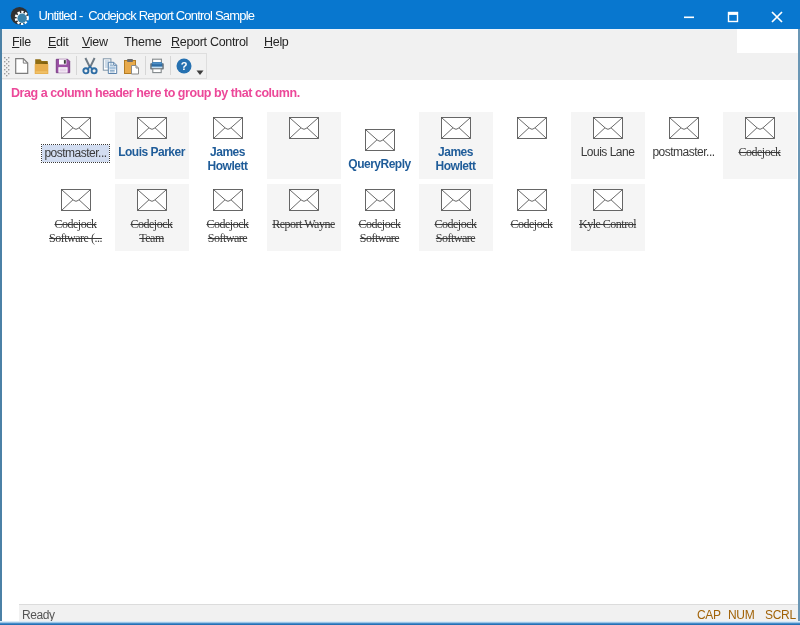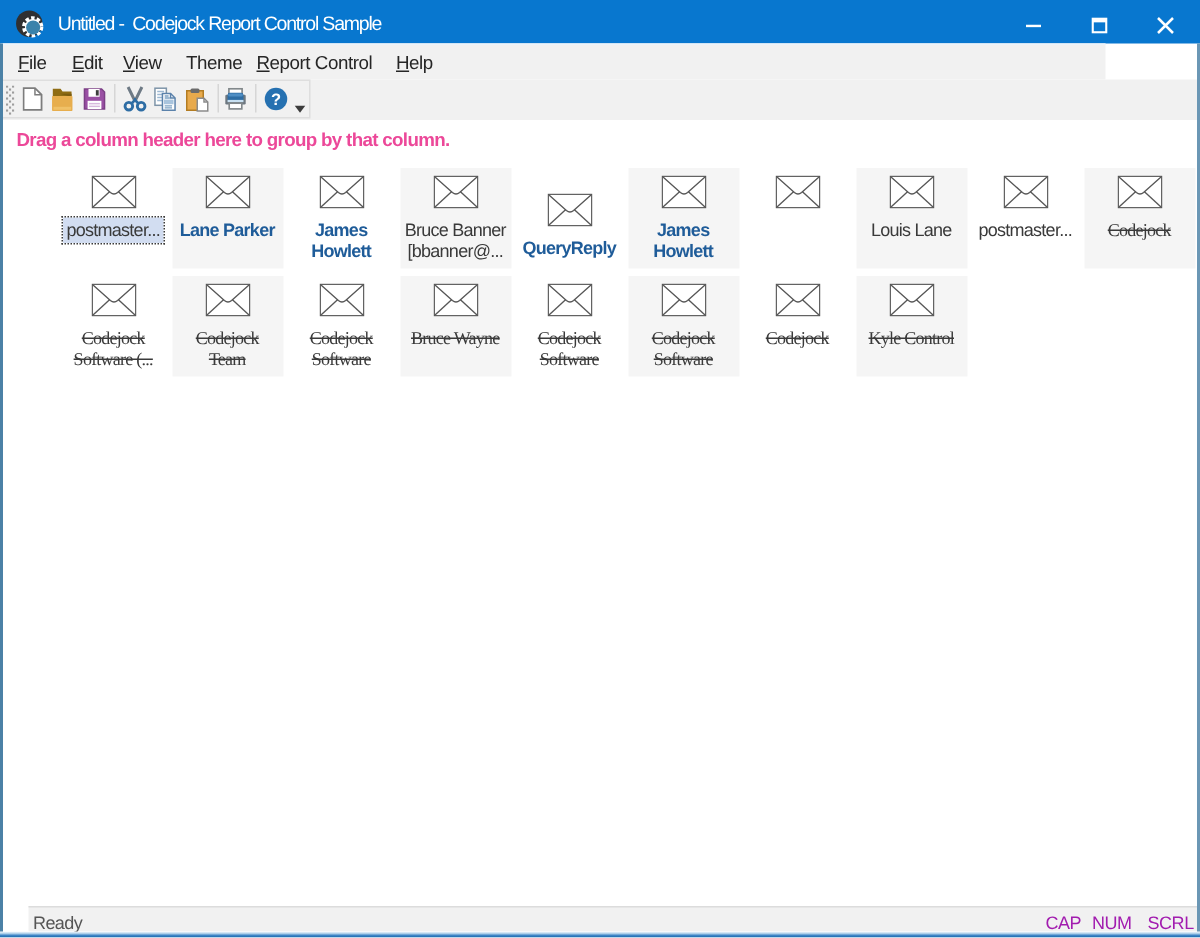--- a/index.html
+++ b/index.html
@@ -26,21 +26,21 @@
 .cell { position:absolute; width:74px; height:67px; text-align:center;margin-left:37px; }
 .cell.g { background:#f5f5f5; }
 .cell svg { margin-top:5px; }
 .lbl { margin-top:2px; font-size:12px; line-height:14px; letter-spacing:-0.5px; color:#3a3a3a; }
 .lbl.unread { color:#1f5c99; font-weight:bold; }
 .lbl.strike { text-decoration:line-through;font-family:Liberation Serif, serif; }
 .sellbl { display:inline-block; background:#d2ddf1; outline:1px dotted #3a3a3a; margin-top:1px; padding:1px 2px 2px; font-size:12px; line-height:14px; letter-spacing:-0.5px; color:#3a3a3a; }
 
 .statusbar { position:absolute; left:1px; top:604px; width:797px; height:16.5px; background:#f1f1f1; border-top:1px solid #dcdcdc;margin-left:18px; }
 .statusbar .ready { position:absolute; left:3px; top:3px; font-size:12px; letter-spacing:-0.4px; color:#555555; }
-.statusbar .key { position:absolute; top:3px; font-size:12px; color:#a21caf; letter-spacing:-0.3px; }
+.statusbar .key { position:absolute; top:3px; font-size:12px; color:#a16207; letter-spacing:-0.3px; }
 .borderL { position:absolute; left:0; top:29px; width:2px; height:593px; background:#4b81a6; }
 .borderR { position:absolute; right:0; top:29px; width:2px; height:593px; background:#6b97b5; }
 .borderB { position:absolute; left:0; top:620.5px; width:800px; height:4.5px; background:linear-gradient(180deg,#f4f9fd 0%,#b9d7ee 30%,#3e86c6 65%,#1565ab 100%); }
 </style>
 </head>
 <body>
 
 <div class="titlebar">
   <svg class="appicon" width="20" height="20" viewBox="0 0 20 20">
     <circle cx="9.5" cy="9.8" r="8.8" fill="#303032"></circle>
@@ -174,33 +174,33 @@
           <rect x="0.5" y="0.5" width="29" height="21" fill="#ffffff" stroke="#575757" stroke-width="0.9"></rect>
           <path d="M1,21 L12.2,10.6" stroke="#575757" stroke-width="0.9" fill="none"></path>
           <path d="M29,21 L17.8,10.6" stroke="#575757" stroke-width="0.9" fill="none"></path>
           <path d="M1,1 L12.6,11.3 Q15,13.3 17.4,11.3 L29,1" stroke="#575757" stroke-width="0.9" fill="none"></path>
         </svg><div><span class="sellbl">postmaster...</span></div></div>
       <div class="cell g" style="left:76.5px;top:32px"><svg width="30" height="22" viewBox="0 0 30 22">
           <rect x="0.5" y="0.5" width="29" height="21" fill="#ffffff" stroke="#575757" stroke-width="0.9"></rect>
           <path d="M1,21 L12.2,10.6" stroke="#575757" stroke-width="0.9" fill="none"></path>
           <path d="M29,21 L17.8,10.6" stroke="#575757" stroke-width="0.9" fill="none"></path>
           <path d="M1,1 L12.6,11.3 Q15,13.3 17.4,11.3 L29,1" stroke="#575757" stroke-width="0.9" fill="none"></path>
-        </svg><div class="lbl unread">Lane Parker</div></div>
+        </svg><div class="lbl unread">Louis Parker</div></div>
       <div class="cell" style="left:152.5px;top:32px"><svg width="30" height="22" viewBox="0 0 30 22">
           <rect x="0.5" y="0.5" width="29" height="21" fill="#ffffff" stroke="#575757" stroke-width="0.9"></rect>
           <path d="M1,21 L12.2,10.6" stroke="#575757" stroke-width="0.9" fill="none"></path>
           <path d="M29,21 L17.8,10.6" stroke="#575757" stroke-width="0.9" fill="none"></path>
           <path d="M1,1 L12.6,11.3 Q15,13.3 17.4,11.3 L29,1" stroke="#575757" stroke-width="0.9" fill="none"></path>
         </svg><div class="lbl unread">James<br>Howlett</div></div>
       <div class="cell g" style="left:228.5px;top:32px"><svg width="30" height="22" viewBox="0 0 30 22">
           <rect x="0.5" y="0.5" width="29" height="21" fill="#ffffff" stroke="#575757" stroke-width="0.9"></rect>
           <path d="M1,21 L12.2,10.6" stroke="#575757" stroke-width="0.9" fill="none"></path>
           <path d="M29,21 L17.8,10.6" stroke="#575757" stroke-width="0.9" fill="none"></path>
           <path d="M1,1 L12.6,11.3 Q15,13.3 17.4,11.3 L29,1" stroke="#575757" stroke-width="0.9" fill="none"></path>
-        </svg><div class="lbl read">Bruce Banner<br>[bbanner@...</div></div>
+        </svg></div>
       <div class="cell" style="left:304.5px;top:44px"><svg width="30" height="22" viewBox="0 0 30 22">
           <rect x="0.5" y="0.5" width="29" height="21" fill="#ffffff" stroke="#575757" stroke-width="0.9"></rect>
           <path d="M1,21 L12.2,10.6" stroke="#575757" stroke-width="0.9" fill="none"></path>
           <path d="M29,21 L17.8,10.6" stroke="#575757" stroke-width="0.9" fill="none"></path>
           <path d="M1,1 L12.6,11.3 Q15,13.3 17.4,11.3 L29,1" stroke="#575757" stroke-width="0.9" fill="none"></path>
         </svg><div class="lbl unread">QueryReply</div></div>
       <div class="cell g" style="left:380.5px;top:32px"><svg width="30" height="22" viewBox="0 0 30 22">
           <rect x="0.5" y="0.5" width="29" height="21" fill="#ffffff" stroke="#575757" stroke-width="0.9"></rect>
           <path d="M1,21 L12.2,10.6" stroke="#575757" stroke-width="0.9" fill="none"></path>
           <path d="M29,21 L17.8,10.6" stroke="#575757" stroke-width="0.9" fill="none"></path>
@@ -246,21 +246,21 @@
           <rect x="0.5" y="0.5" width="29" height="21" fill="#ffffff" stroke="#575757" stroke-width="0.9"></rect>
           <path d="M1,21 L12.2,10.6" stroke="#575757" stroke-width="0.9" fill="none"></path>
           <path d="M29,21 L17.8,10.6" stroke="#575757" stroke-width="0.9" fill="none"></path>
           <path d="M1,1 L12.6,11.3 Q15,13.3 17.4,11.3 L29,1" stroke="#575757" stroke-width="0.9" fill="none"></path>
         </svg><div class="lbl strike">Codejock<br>Software</div></div>
       <div class="cell g" style="left:228.5px;top:104px"><svg width="30" height="22" viewBox="0 0 30 22">
           <rect x="0.5" y="0.5" width="29" height="21" fill="#ffffff" stroke="#575757" stroke-width="0.9"></rect>
           <path d="M1,21 L12.2,10.6" stroke="#575757" stroke-width="0.9" fill="none"></path>
           <path d="M29,21 L17.8,10.6" stroke="#575757" stroke-width="0.9" fill="none"></path>
           <path d="M1,1 L12.6,11.3 Q15,13.3 17.4,11.3 L29,1" stroke="#575757" stroke-width="0.9" fill="none"></path>
-        </svg><div class="lbl strike">Bruce Wayne</div></div>
+        </svg><div class="lbl strike">Report Wayne</div></div>
       <div class="cell" style="left:304.5px;top:104px"><svg width="30" height="22" viewBox="0 0 30 22">
           <rect x="0.5" y="0.5" width="29" height="21" fill="#ffffff" stroke="#575757" stroke-width="0.9"></rect>
           <path d="M1,21 L12.2,10.6" stroke="#575757" stroke-width="0.9" fill="none"></path>
           <path d="M29,21 L17.8,10.6" stroke="#575757" stroke-width="0.9" fill="none"></path>
           <path d="M1,1 L12.6,11.3 Q15,13.3 17.4,11.3 L29,1" stroke="#575757" stroke-width="0.9" fill="none"></path>
         </svg><div class="lbl strike">Codejock<br>Software</div></div>
       <div class="cell g" style="left:380.5px;top:104px"><svg width="30" height="22" viewBox="0 0 30 22">
           <rect x="0.5" y="0.5" width="29" height="21" fill="#ffffff" stroke="#575757" stroke-width="0.9"></rect>
           <path d="M1,21 L12.2,10.6" stroke="#575757" stroke-width="0.9" fill="none"></path>
           <path d="M29,21 L17.8,10.6" stroke="#575757" stroke-width="0.9" fill="none"></path>

